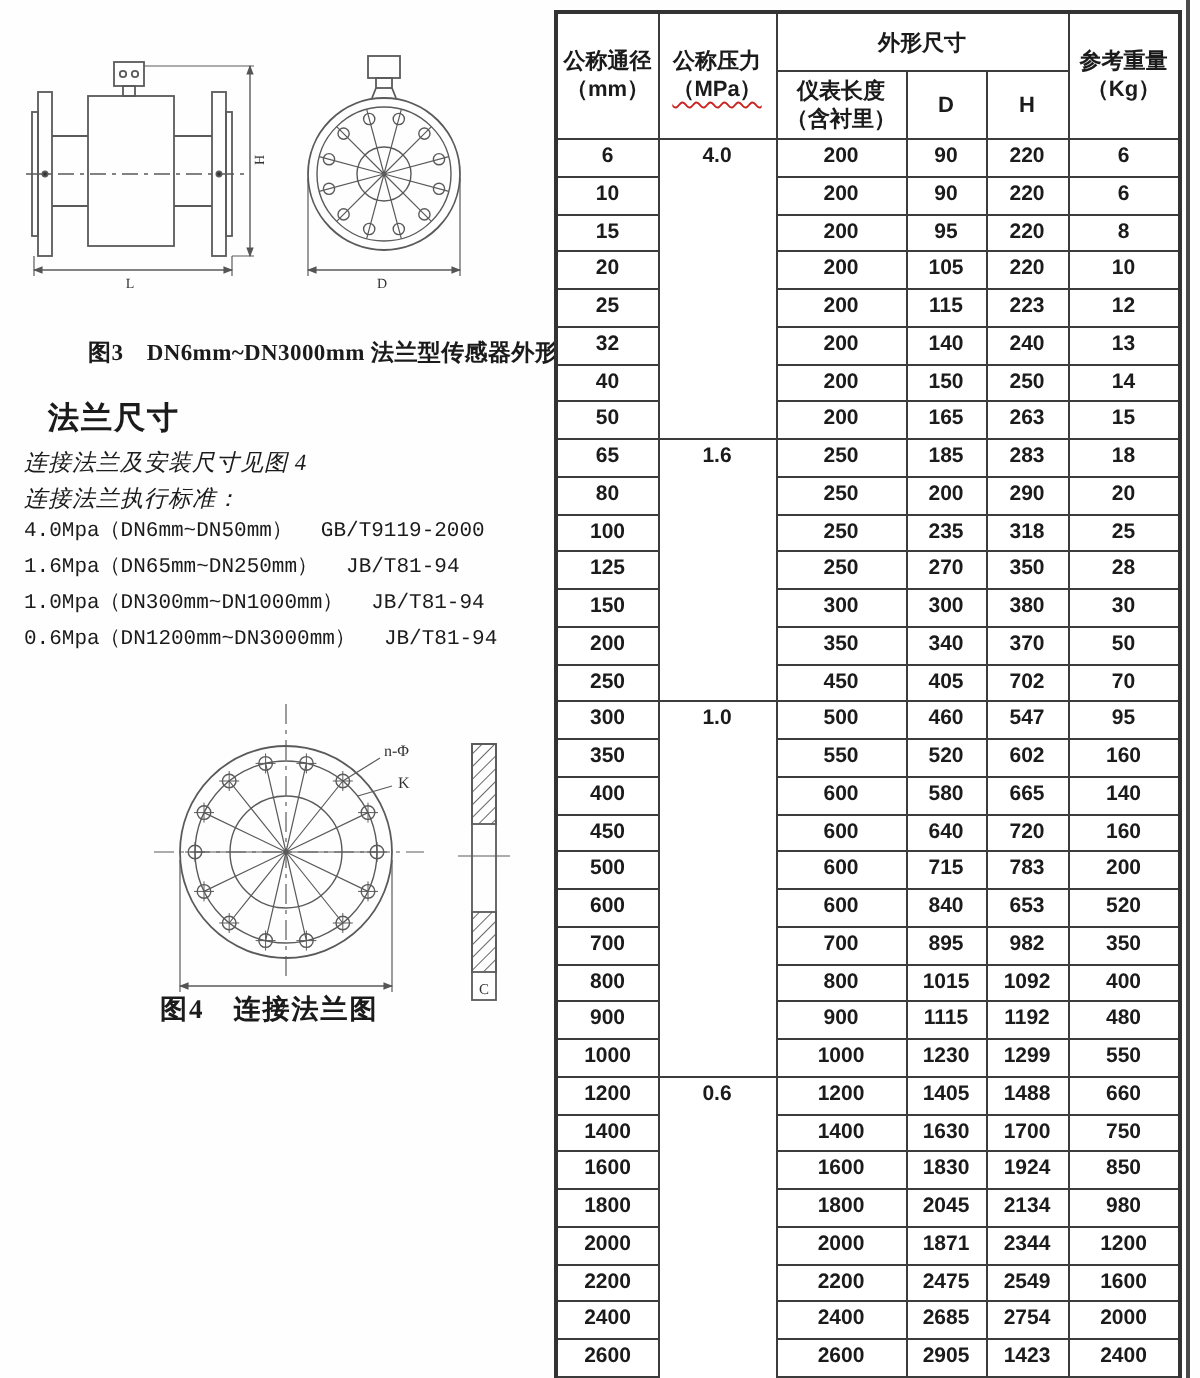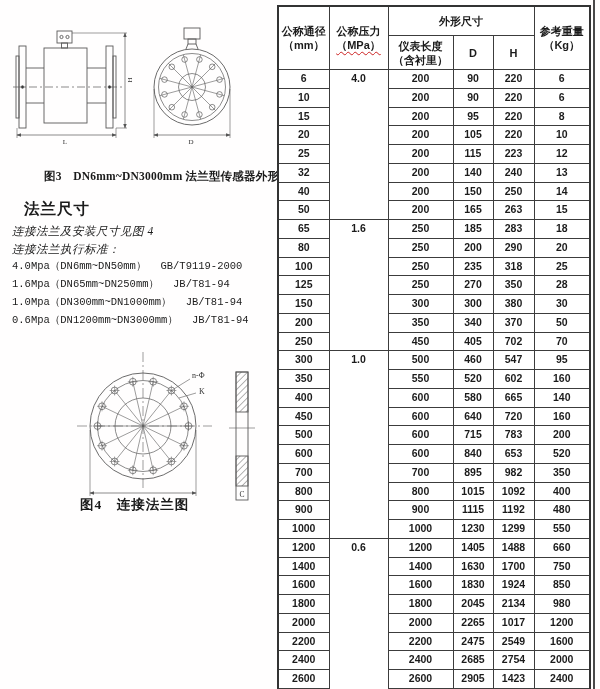--- a/index.html
+++ b/index.html
@@ -437,22 +437,22 @@
         <tr>
           <td>1800</td>
           <td>1800</td>
           <td>2045</td>
           <td>2134</td>
           <td>980</td>
         </tr>
         <tr>
           <td>2000</td>
           <td>2000</td>
-          <td>2265</td>
-          <td>1017</td>
+          <td>1871</td>
+          <td>2344</td>
           <td>1200</td>
         </tr>
         <tr>
           <td>2200</td>
           <td>2200</td>
           <td>2475</td>
           <td>2549</td>
           <td>1600</td>
         </tr>
         <tr>

